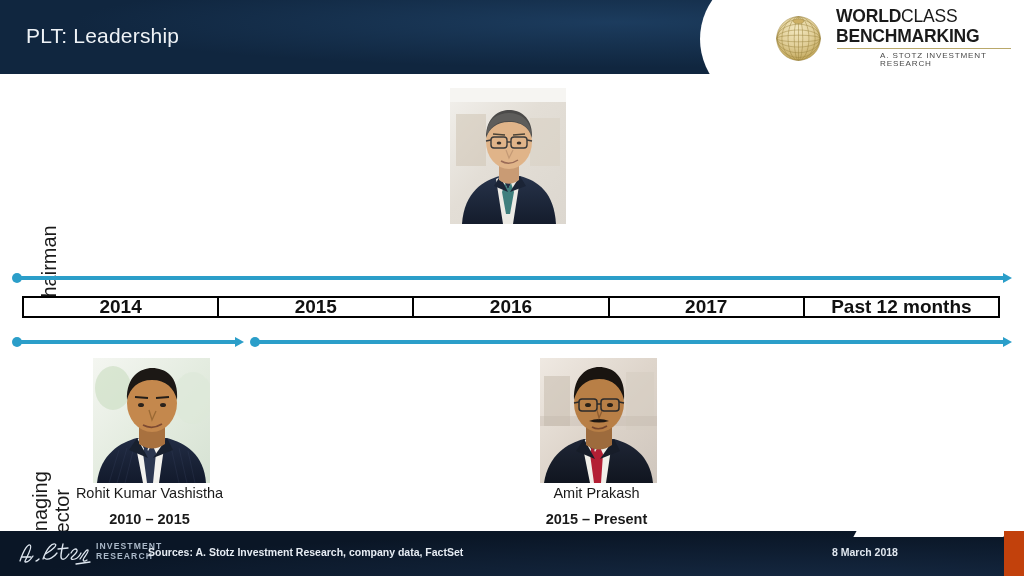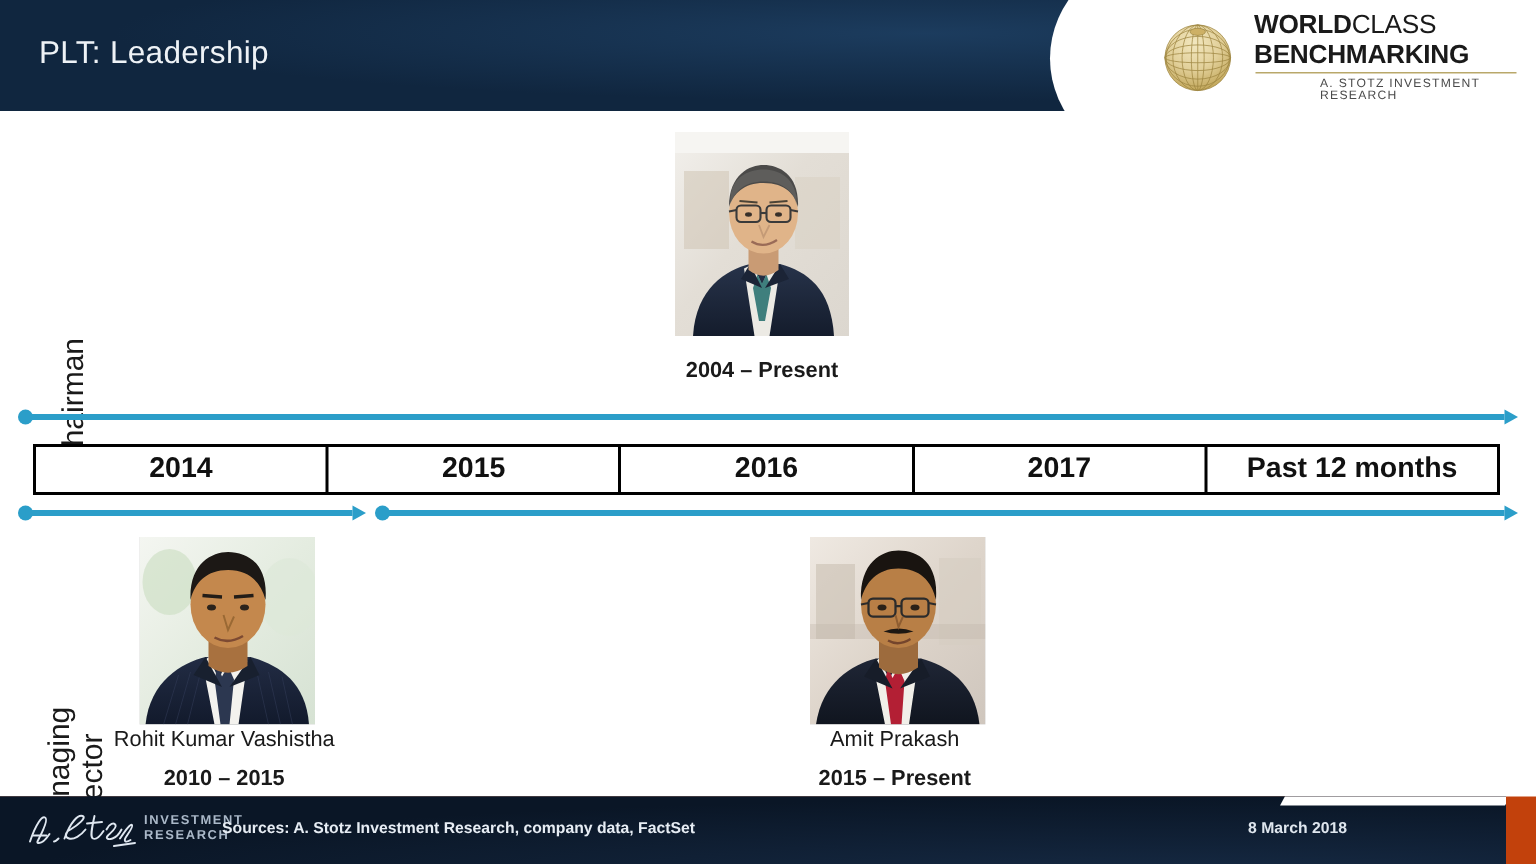--- a/index.html
+++ b/index.html
@@ -69,21 +69,21 @@
   
   #md1-photo{left:93px;top:358px;width:117px;height:125px;}
   #md2-photo{left:540px;top:358px;width:117px;height:125px;}
 
   .caption{position:absolute;text-align:center;color:#1a1a1a;}
   .cap-name{font-size:14.5px;font-weight:400;white-space:nowrap;}
   .cap-date{font-size:14.5px;font-weight:700;white-space:nowrap;margin-top:10px;}
 
   
   .tl-table{
-    position:absolute;left:22px;top:296px;width:978px;height:34px;
+    position:absolute;left:22px;top:296px;width:978px;height:22px;
     display:flex;border:2px solid #000;box-sizing:border-box;background:#fff;
   }
   .tl-cell{
     flex:1;display:flex;align-items:center;justify-content:center;
     font-size:19px;font-weight:700;color:#111;
     border-right:2px solid #000;box-sizing:border-box;
   }
   .tl-cell:last-child{border-right:none;}
 
   .arrow{position:absolute;height:10px;}
@@ -216,21 +216,20 @@
 
       <path d="M43 46 L55 47" stroke="#4b4336" stroke-width="1.4" fill="none"></path>
       <path d="M63 47 L75 46" stroke="#4b4336" stroke-width="1.4" fill="none"></path>
       <ellipse cx="49" cy="55" rx="2.3" ry="1.5" fill="#37302a"></ellipse>
       <ellipse cx="69" cy="55" rx="2.3" ry="1.5" fill="#37302a"></ellipse>
       <path d="M56 62 L59 70 L63 62" stroke="#c49a76" stroke-width="1.2" fill="none"></path>
       <path d="M51 73 Q59 78 68 72" stroke="#9a6b57" stroke-width="1.5" fill="none"></path>
     </svg>
   </div>
   <div class="caption" style="left:333px;top:229px;width:350px;">
-    <div class="cap-date">2004 – Present</div>
   </div>
 
   <div class="arrow" id="arrow-chairman">
     <span class="dot"></span>
     <span class="shaft" style="left:5px;width:986px;"></span>
     <span class="head" style="left:991px;"></span>
   </div>
 
   <div class="tl-table">
     <div class="tl-cell">2014</div>

